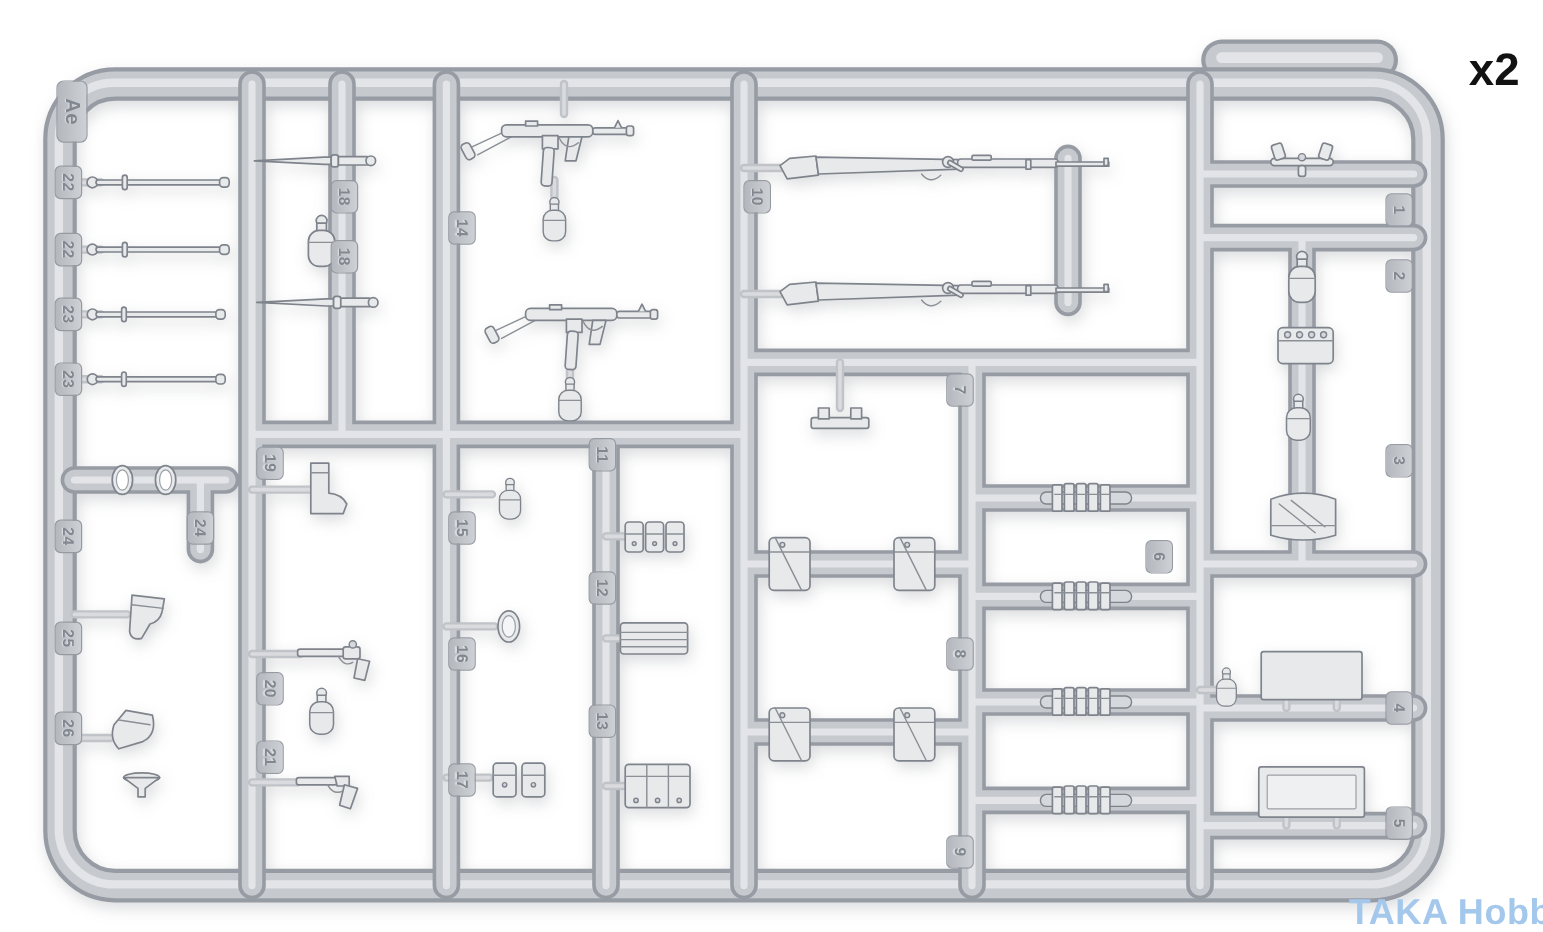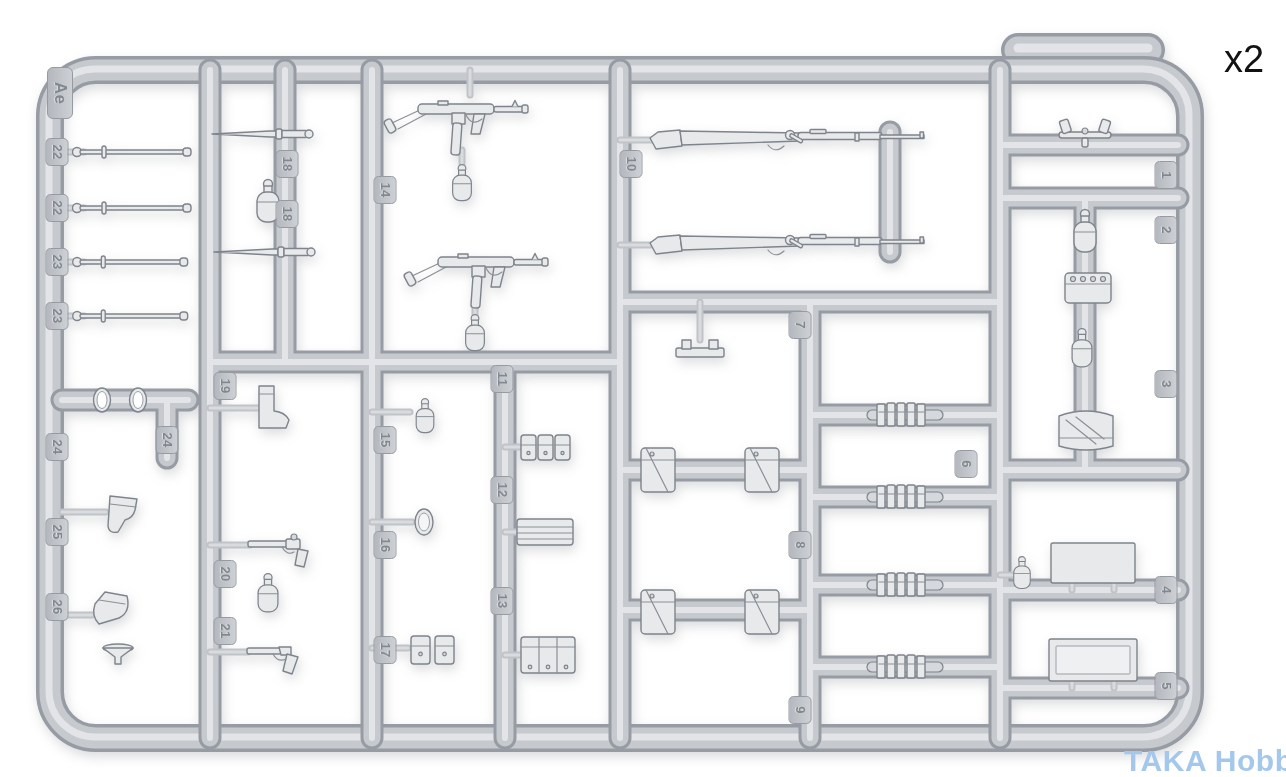--- a/index.html
+++ b/index.html
@@ -30,21 +30,21 @@
     border:1px solid #969ba2; border-radius:5px;
     display:flex; align-items:center; justify-content:center;
     font-size:13px; font-weight:bold; color:#81878f;
     text-shadow:0 1px 1px rgba(255,255,255,.55);
     letter-spacing:.3px;
   }
   .tag-ae { width:50px; height:24px; font-size:17px; border-radius:6px; }
 
   .qty-label {
     position:absolute; left:1224px; top:38px;
-    font-size:38px; font-weight:normal; color:#121212;
+    font-size:38px; font-weight:bold; color:#121212;
   }
   .watermark {
     position:absolute; left:1124px; top:744px;
     font-size:30px; font-weight:bold; color:#a3c8ec; letter-spacing:.5px;
     white-space:nowrap;
   }
 </style>
 </head>
 <body>
 

